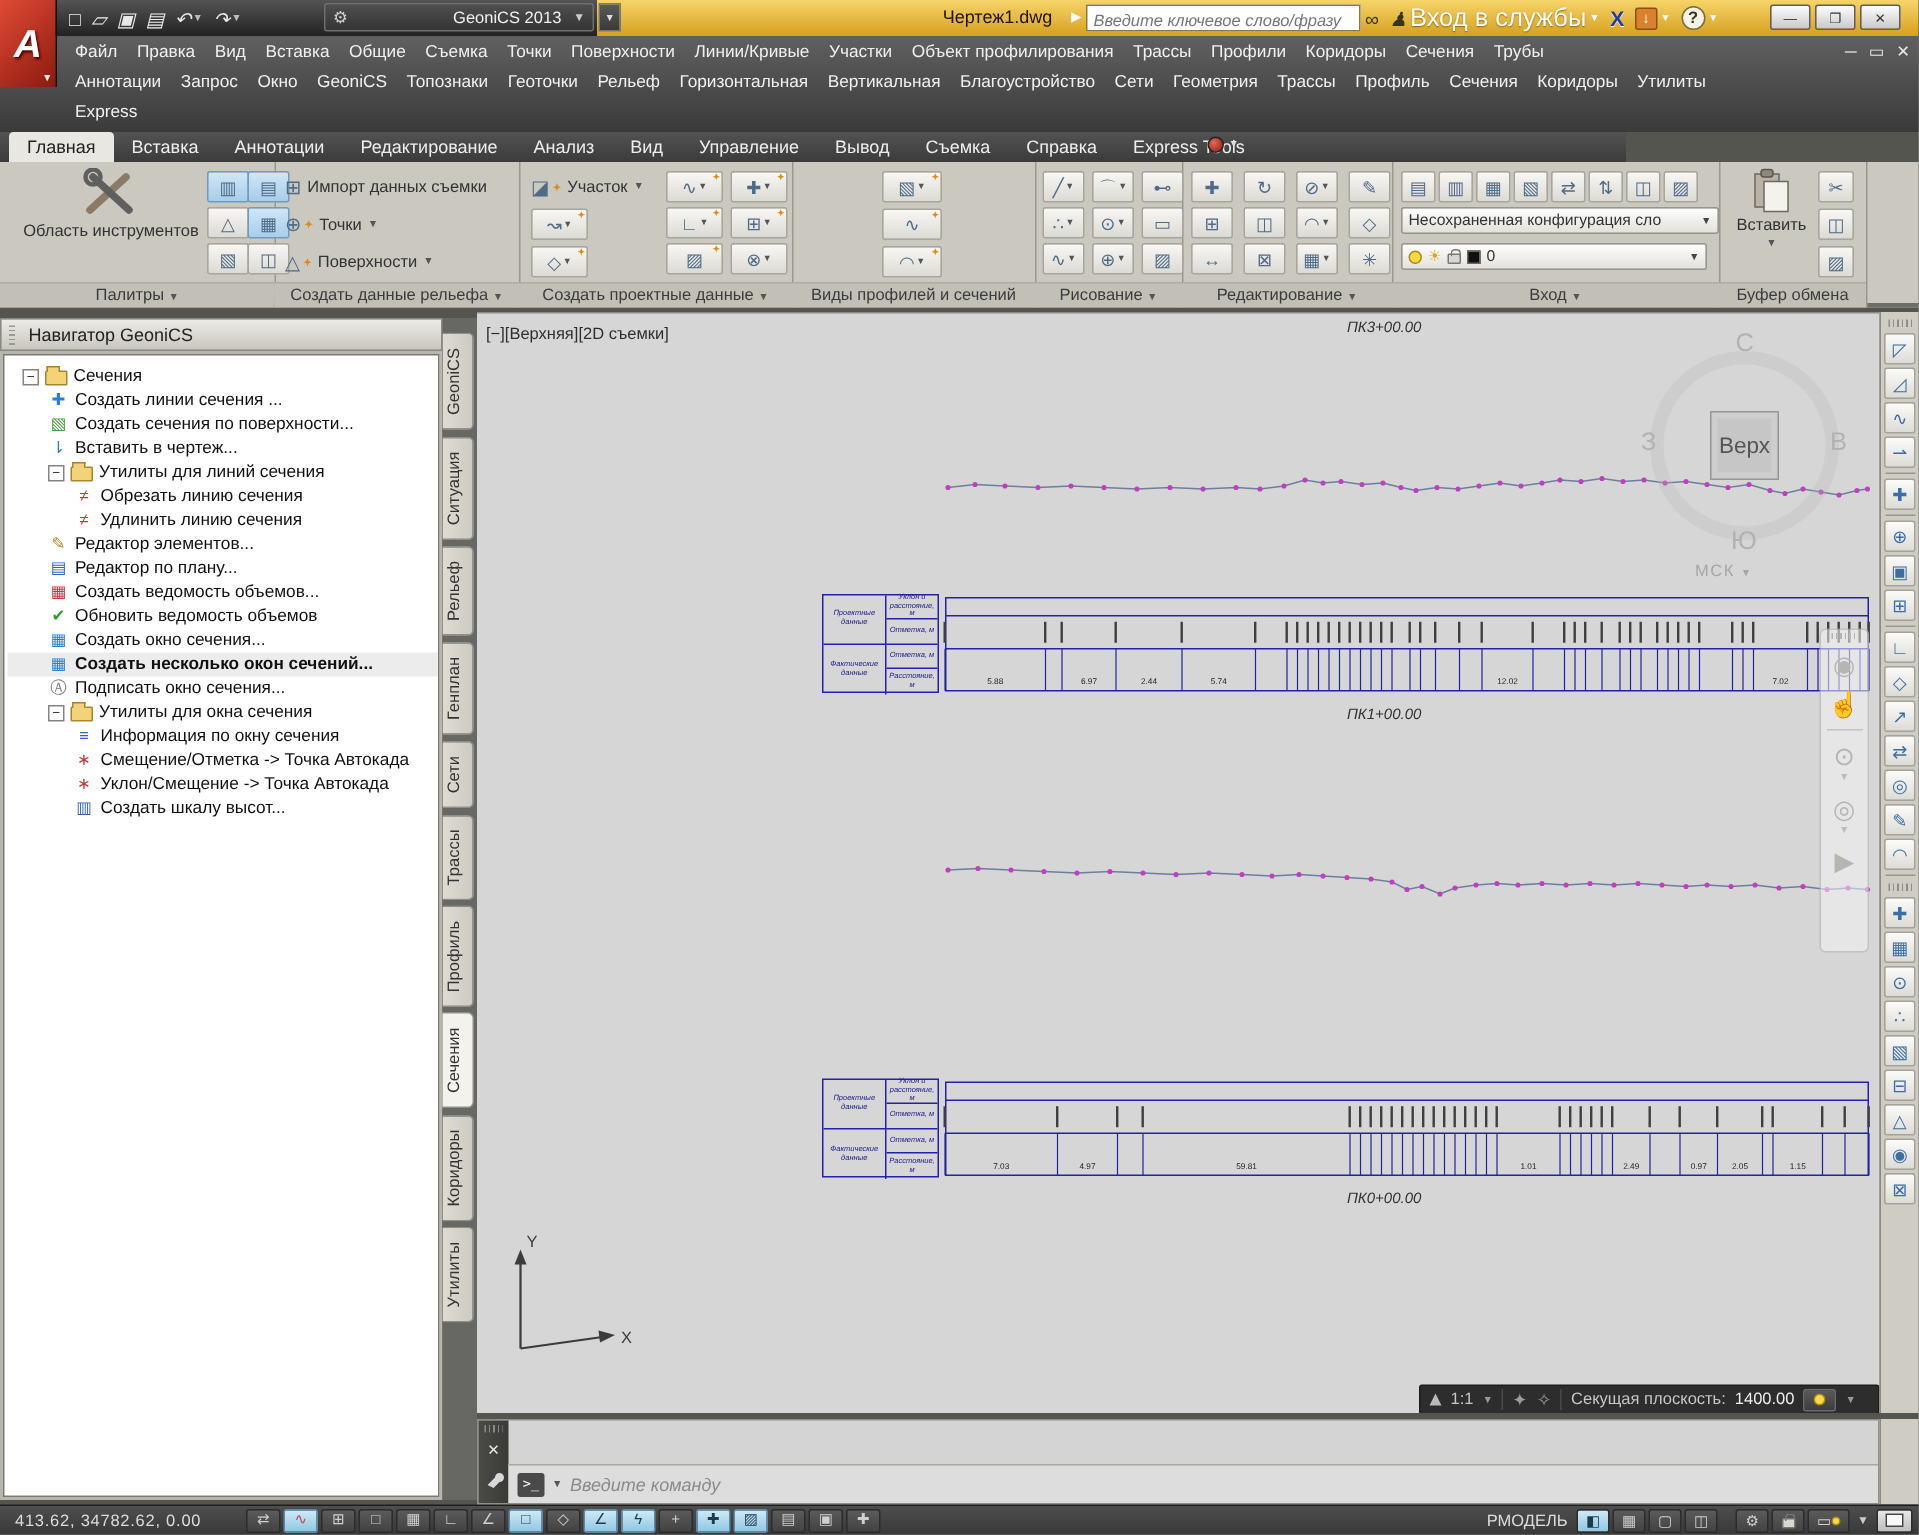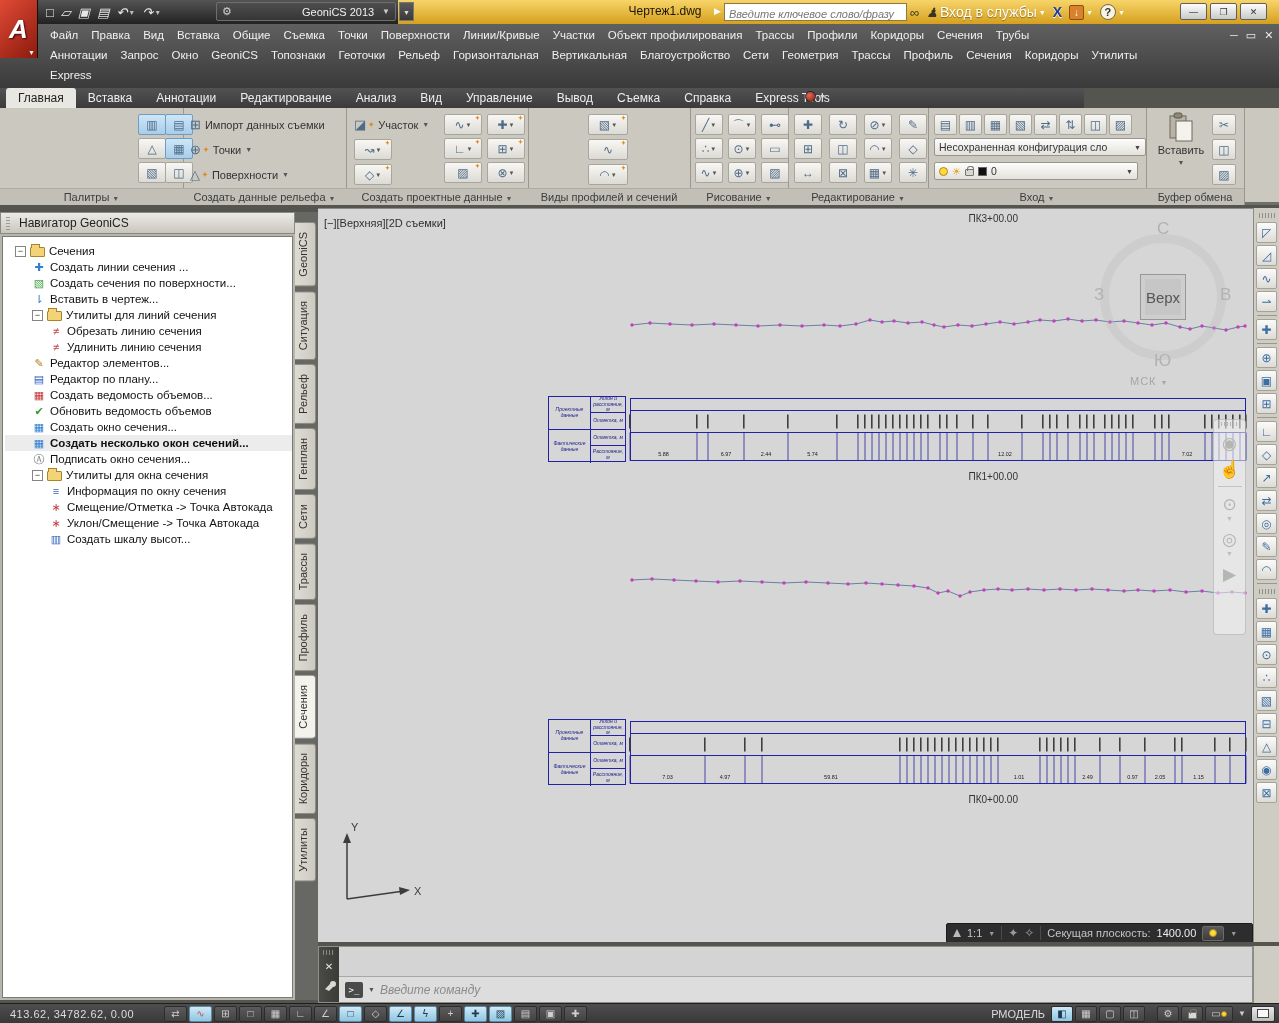--- a/index.html
+++ b/index.html
@@ -24,21 +24,21 @@
 #qatovf{position:absolute;left:399px;top:2px;width:15px;height:19px;background:linear-gradient(#5a5a5a,#3a3a3a);
   border:1px solid #777;color:#ddd;font-size:7px;text-align:center;line-height:19px;z-index:70}
 #doctitle{position:absolute;left:520px;top:4px;width:290px;text-align:center;color:#1c1505;font-size:12px;z-index:65}
 #ic-collapse{position:absolute;left:714px;top:6px;color:#fff;font-size:9px;z-index:70}
 #searchbox{position:absolute;left:724px;top:3px;width:183px;height:18px;background:#fff;border:1px solid #8a7a40;z-index:70}
 #searchbox input{width:100%;height:100%;border:0;outline:none;font-size:11px;padding:0 4px;
   font-family:"Liberation Sans",sans-serif;background:transparent}
 #searchbox input::placeholder{font-style:italic;color:#777}
 #ic-right{position:absolute;left:910px;top:2px;height:20px;display:flex;align-items:center;gap:7px;z-index:70}
 .icbtn{color:#3a3321;font-size:13px;display:flex;align-items:center;gap:2px}
-.icbtn .lbl{color:#fff;font-size:14px;text-shadow:0 1px 1px #8a6a10}
+.icbtn .lbl{color:#fff;font-size:17px;text-shadow:0 1px 1px #8a6a10}
 .icbtn em{font-style:normal;font-size:7px;color:#fff}
 #xchg{color:#1d3e9f;font-weight:bold;font-size:14px;text-shadow:0 1px 0 #fff}
 #dlbox{width:15px;height:15px;background:#d9822b;border:1px solid #8a4f12;border-radius:2px;color:#fff;
   font-size:10px;text-align:center;line-height:14px}
 #helpc{width:16px;height:16px;border-radius:50%;background:#f7f2e2;border:1px solid #776a3a;color:#333;
   font-size:11px;text-align:center;line-height:15px;font-weight:bold}
 #winctl{position:absolute;left:1180px;top:3px;display:flex;gap:3px;z-index:70}
 .winbtn{width:27px;height:17px;background:linear-gradient(#fdfdfd,#c9c9c9);border:1px solid #5f5f5f;border-radius:2px;
   color:#333;font-size:9px;text-align:center;line-height:16px}
 
@@ -105,21 +105,21 @@
 #sidetabs{position:absolute;left:295px;top:212px;width:23px;height:788px;background:#676archive764}
 #sidetabs{background:#676764}
 #sidetabs .col{display:flex;flex-direction:column;gap:4px;padding-top:10px}
 .vtab{writing-mode:vertical-rl;transform:rotate(180deg);width:21px;margin-left:0;
   background:linear-gradient(90deg,#cdcac2,#dedbd3);border:1px solid #8f8f8a;border-right:none;
   border-radius:4px 0 0 4px;padding:9px 2px;font-size:11px;color:#333;text-align:center}
 .vtab.active{background:#f4f2ec;font-weight:normal}
 
 #canvas{position:absolute;left:318px;top:208px;width:935px;height:734px;background:#d6d6d6;border-top:1px solid #8a8a8a}
 #vplabel{position:absolute;left:6px;top:8px;font-size:11px;color:#2f2f2f}
-.station{position:absolute;width:120px;text-align:right;font-size:10px;color:#333}
+.station{position:absolute;width:120px;text-align:left;font-size:10px;font-style:italic;color:#333}
 #cvsvg{position:absolute;left:0;top:0}
 .stable{position:absolute;width:78px;height:66px;border:1px solid #2222a8;display:grid;
   grid-template-columns:42px 1fr;grid-template-rows:16px 17px 16px 17px}
 .stable div{border-left:none;border-top:none;font-size:5px;color:#1b1b8c;display:flex;align-items:center;
   justify-content:center;text-align:center;line-height:1.15;padding:1px;font-style:italic}
 .stable .ca{grid-row:1/3;border-right:1px solid #2222a8;border-bottom:1px solid #2222a8}
 .stable .cb{grid-row:3/5;border-right:1px solid #2222a8}
 .stable .r1{border-bottom:1px solid #2222a8}
 .stable .r2{border-bottom:1px solid #2222a8}
 .stable .r3{border-bottom:1px solid #2222a8}
@@ -341,20 +341,28 @@
 <div id="ribbon">
   <div class="pansep" style="left:183px"></div>
   <div class="pansep" style="left:346px"></div>
   <div class="pansep" style="left:528px"></div>
   <div class="pansep" style="left:690px"></div>
   <div class="pansep" style="left:788px"></div>
   <div class="pansep" style="left:928px"></div>
   <div class="pansep" style="left:1146px"></div>
   <div class="pansep" style="left:1244px"></div>
 
+  <div class="bigbtn" style="left:14px;top:4px;width:120px">
+    <svg width="40" height="34">
+      <line x1="6" y1="28" x2="30" y2="6" stroke="#8a7a66" stroke-width="5" stroke-linecap="round"></line>
+      <line x1="8" y1="6" x2="32" y2="28" stroke="#5f5f5f" stroke-width="5" stroke-linecap="round"></line>
+      <circle cx="8" cy="6" r="5" fill="none" stroke="#5f5f5f" stroke-width="3"></circle>
+    </svg>
+    <span class="blbl">Область инструментов</span>
+  </div>
   <div class="abs" style="left:138px;top:6px;width:52px;display:grid;grid-template-columns:24px 24px;gap:3px">
 
   <span class="ribtn on">
         <i>▥</i>
       </span>
       <span class="ribtn on">
         <i>▤</i>
       </span>
       <span class="ribtn">
         <i>△</i>

